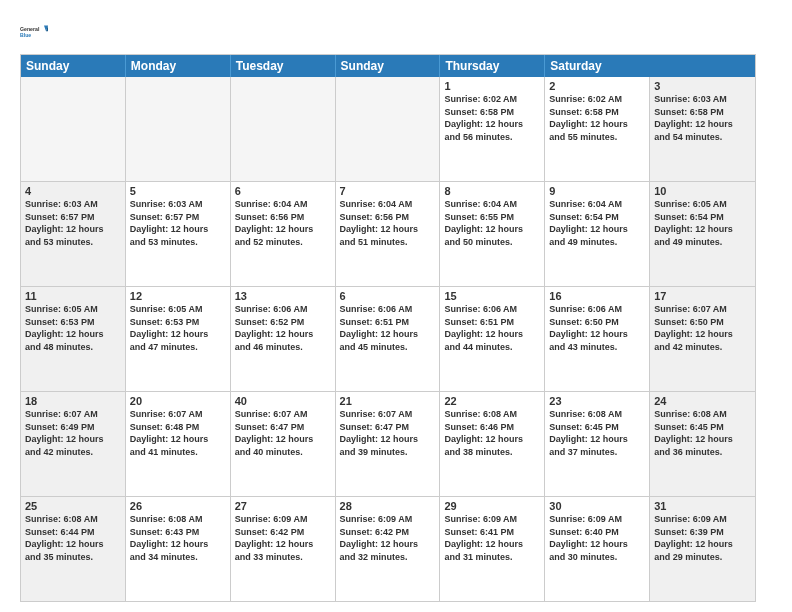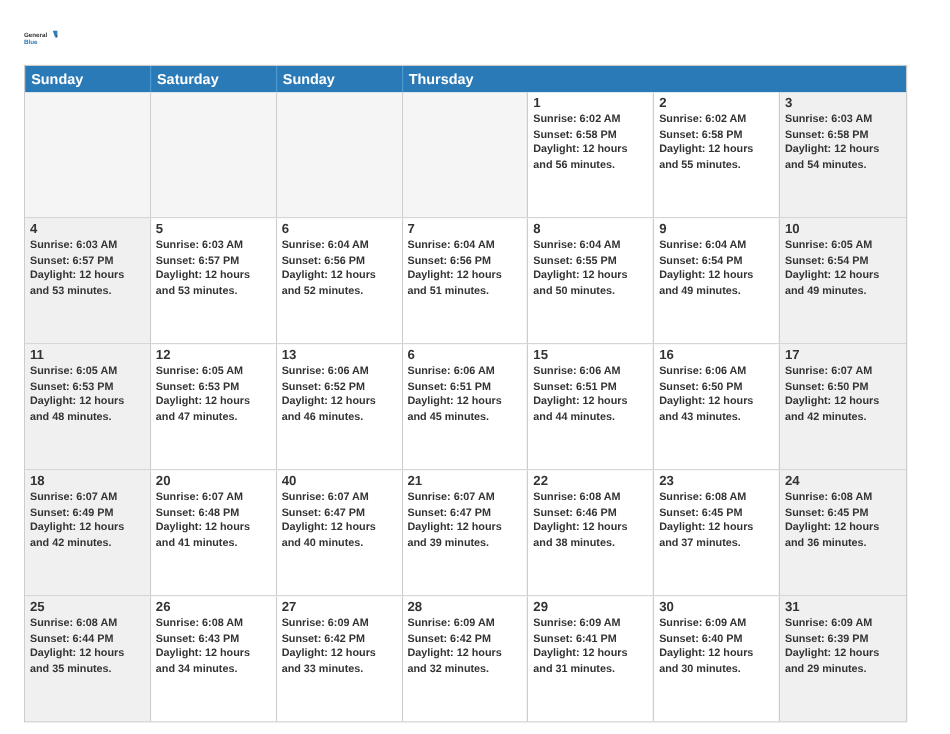--- a/index.html
+++ b/index.html
@@ -129,23 +129,25 @@
     </div>
     <div class="title-block">
       <div class="main-title"></div>
       <div class="subtitle"></div>
     </div>
   </div>
 
   <div class="calendar">
     <div class="cal-header-row">
     <div class="cal-header-cell">Sunday</div>
-        <div class="cal-header-cell">Saturday</div>
+        <div class="cal-header-cell">Monday</div>
+        <div class="cal-header-cell">Tuesday</div>
         <div class="cal-header-cell">Sunday</div>
         <div class="cal-header-cell">Thursday</div>
+        <div class="cal-header-cell">Saturday</div>
       </div>
     <div class="cal-body">
     <div class="cal-row">
           <div class="cal-cell empty"></div>
           <div class="cal-cell empty"></div>
           <div class="cal-cell empty"></div>
           <div class="cal-cell empty"></div>
           <div class="cal-cell">
             <span class="day-num">1</span>
             <div class="cell-info">Sunrise: 6:02 AM<br>Sunset: 6:58 PM<br>Daylight: 12 hours and 56 minutes.</div>

